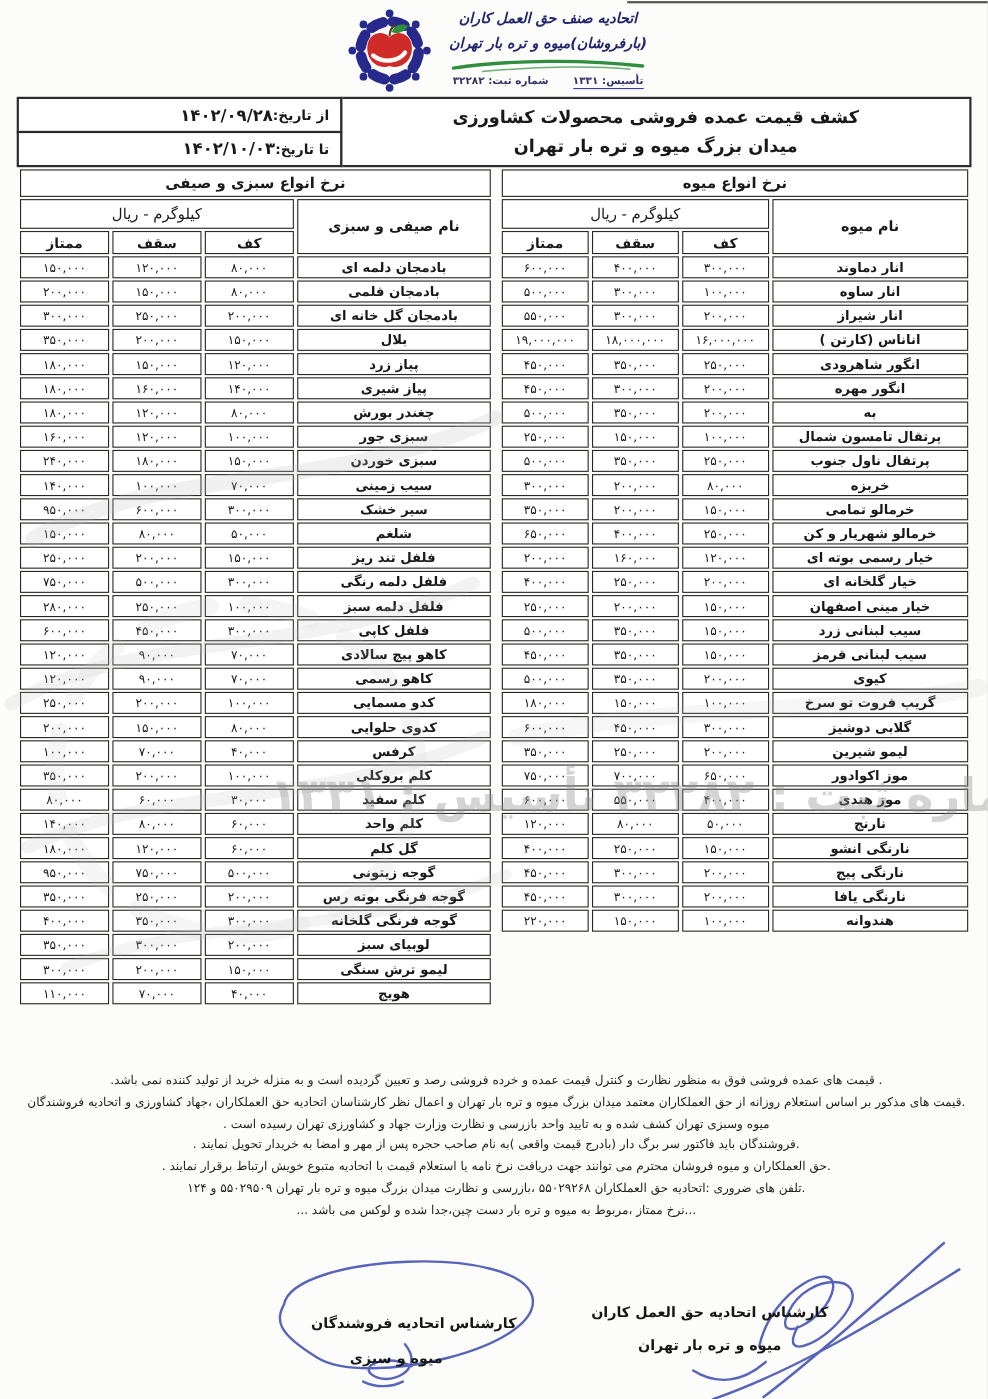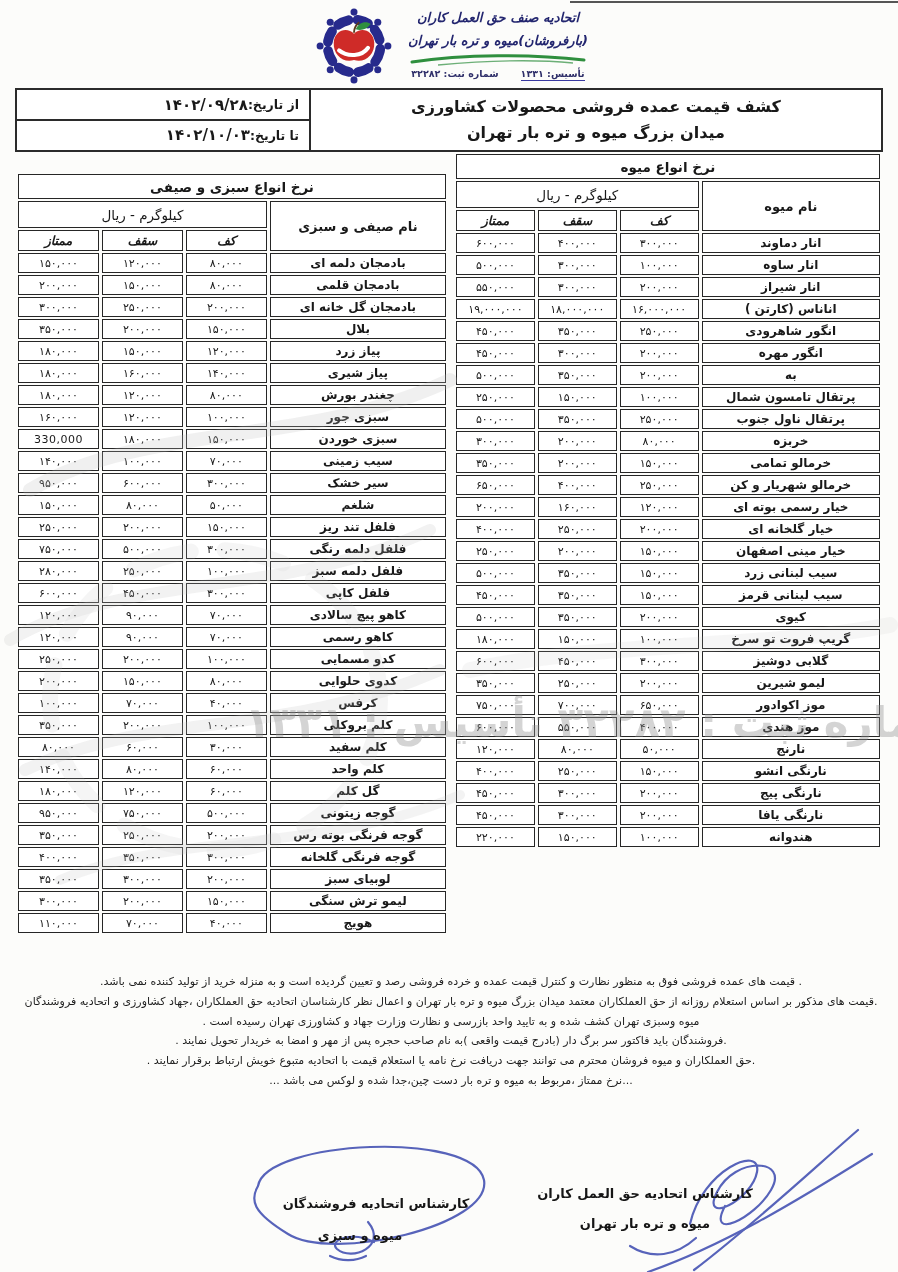--- a/index.html
+++ b/index.html
@@ -22,27 +22,27 @@
   .dates{width:296px;display:flex;flex-direction:column;margin-right:-2.2px;}
   .date-row{flex:1;border:2.2px solid #2b2b2b;background:#fff;display:flex;align-items:center;padding:0 10px;}
   .date-row + .date-row{margin-top:-2.2px;}
   .date-label{font-size:12.5px;font-weight:bold;white-space:nowrap;}
   .date-value{flex:1;text-align:right;font-size:15px;font-weight:bold;letter-spacing:1px;white-space:nowrap;}
 
   
   .tables{position:absolute;top:152px;right:15px;width:868px;display:flex;gap:4px;align-items:flex-start;z-index:3;}
   table.tbl{border-collapse:separate;border-spacing:3px 2px;table-layout:fixed;}
   table.fruit{width:430px;}
-  table.veg{width:434px;margin-top:20px;}
+  table.veg{width:434px;}
   .tbl th,.tbl td{border:1.7px solid #262626;background:#fff;text-align:center;vertical-align:middle;
                   padding:0 2px;overflow:hidden;white-space:nowrap;}
   .sec th{height:23px;font-size:13.5px;font-weight:bold;}
   .unit th{height:25px;font-size:13.5px;font-weight:normal;}
   th.namehdr{font-size:13px;font-weight:bold;}
-  .cols th{height:19px;font-size:12.5px;font-weight:bold;font-style:italic;}
+  .cols th{height:19px;font-size:12.5px;font-weight:bold;}
   td.name{height:18px;font-size:12px;font-weight:bold;}
   td.num{height:18px;font-size:11px;letter-spacing:.5px;}
 
   
   .notes{position:absolute;top:972px;right:18px;left:22px;z-index:3;
          font-size:11px;line-height:1.8;color:#1d1d1d;text-align:center;}
 
   
   .sig-label{position:absolute;z-index:7;font-size:13px;font-weight:bold;color:#161616;text-align:center;white-space:nowrap;}
   .sig-svg{position:absolute;top:1128px;left:0;width:898px;height:144px;z-index:6;}
@@ -419,21 +419,21 @@
             <td class="name">سبزی جور</td>
             <td class="num">۱۰۰,۰۰۰</td>
             <td class="num">۱۲۰,۰۰۰</td>
             <td class="num">۱۶۰,۰۰۰</td>
           </tr>
 
           <tr>
             <td class="name">سبزی خوردن</td>
             <td class="num">۱۵۰,۰۰۰</td>
             <td class="num">۱۸۰,۰۰۰</td>
-            <td class="num">330,000</td>
+            <td class="num">۲۴۰,۰۰۰</td>
           </tr>
 
           <tr>
             <td class="name">سیب زمینی</td>
             <td class="num">۷۰,۰۰۰</td>
             <td class="num">۱۰۰,۰۰۰</td>
             <td class="num">۱۴۰,۰۰۰</td>
           </tr>
 
           <tr>
@@ -590,20 +590,21 @@
 
       <div class="note">. قیمت های عمده فروشی فوق  به منظور نظارت و کنترل قیمت عمده و خرده فروشی رصد و تعیین گردیده است و به منزله خرید از تولید کننده نمی باشد.</div>
 
       <div class="note">.قیمت های مذکور بر اساس استعلام روزانه از حق العملکاران معتمد میدان بزرگ میوه و تره بار تهران و اعمال نظر کارشناسان اتحادیه حق العملکاران ،جهاد کشاورزی و اتحادیه فروشندگان میوه وسبزی تهران کشف شده و به تایید واحد بازرسی و نظارت وزارت جهاد و کشاورزی تهران رسیده است .</div>
 
 
       <div class="note">.فروشندگان باید فاکتور سر برگ دار (بادرج قیمت واقعی )به نام صاحب حجره پس از مهر و امضا به خریدار تحویل نمایند .</div>
 
       <div class="note">.حق العملکاران و میوه فروشان محترم می توانند جهت دریافت نرخ نامه یا استعلام قیمت با اتحادیه متبوع خویش ارتباط برقرار نمایند .</div>
 
+      <div class="note">.تلفن های ضروری :اتحادیه حق العملکاران ۵۵۰۲۹۲۶۸   ،بازرسی و نظارت میدان بزرگ میوه و تره بار تهران ۵۵۰۲۹۵۰۹  و  ۱۲۴</div>
 
       <div class="note">...نرخ ممتاز ،مربوط به میوه و تره بار دست چین،جدا شده و لوکس می باشد ...</div>
     </div>
 
   <svg class="sig-svg" viewBox="0 0 898 144">
     <g fill="none" stroke="#4a57b5" stroke-width="2.2" stroke-linecap="round" opacity=".92">
       <path d="M858 2 C 812 42 752 98 694 142"></path>
       <path d="M872 26 C 792 76 722 118 648 144"></path>
       <path d="M690 96 C 702 42 762 16 757 44 C 752 72 700 98 717 64 C 735 28 790 30 771 62 C 755 90 706 114 725 78"></path>
       <path d="M630 118 C 652 132 676 128 696 110"></path>

